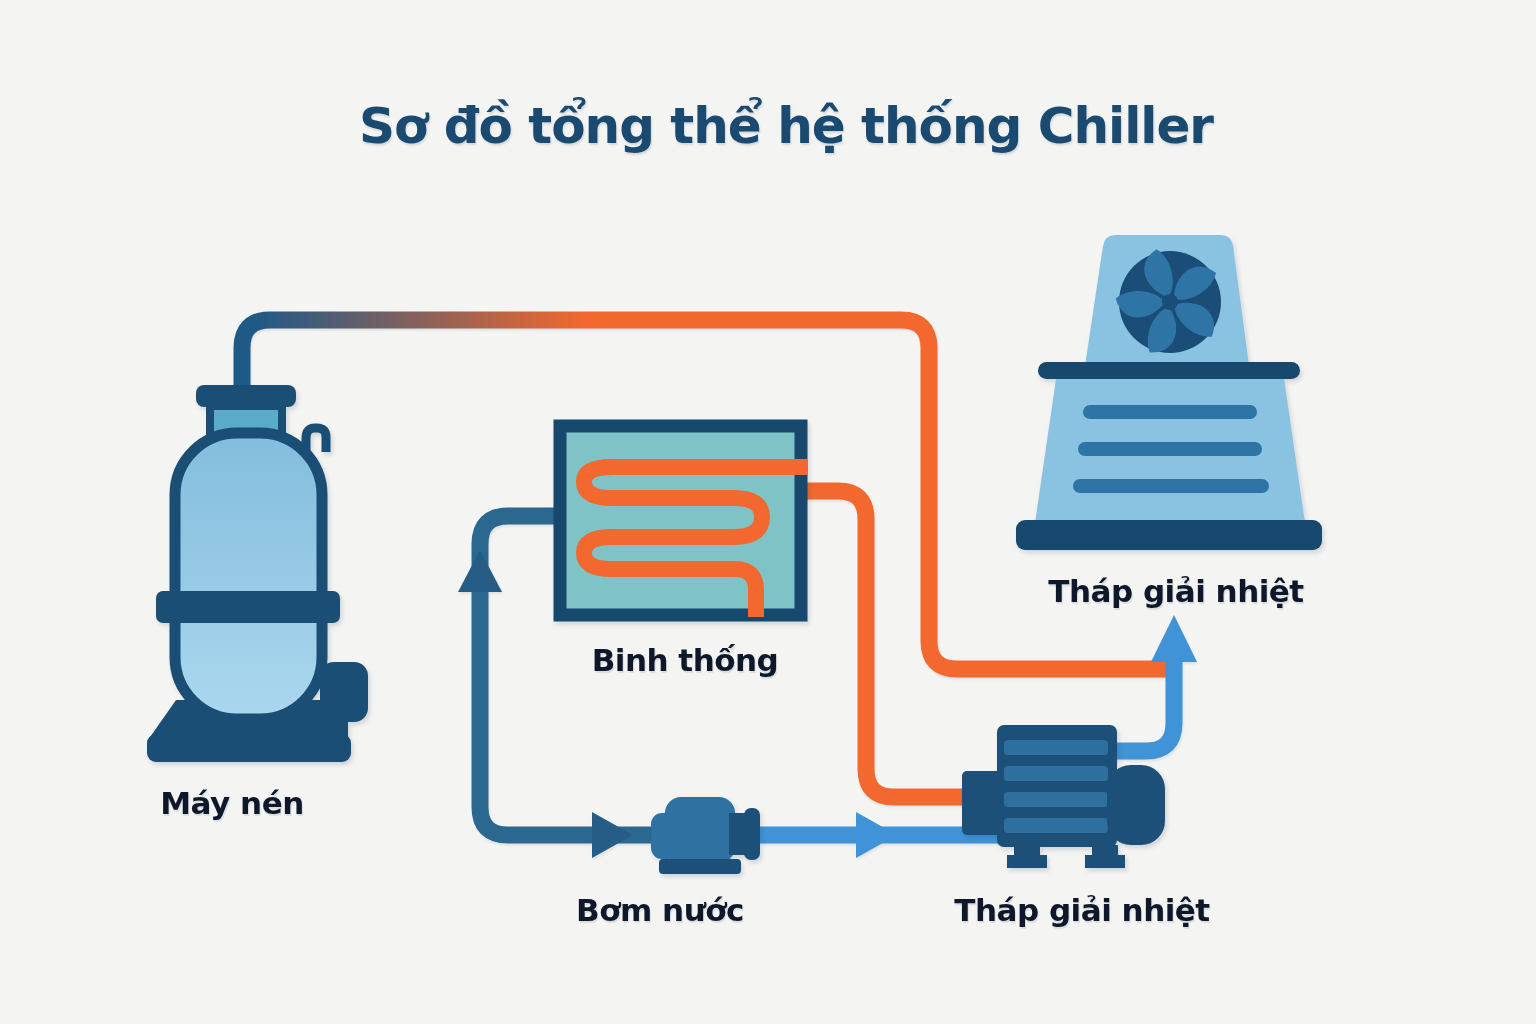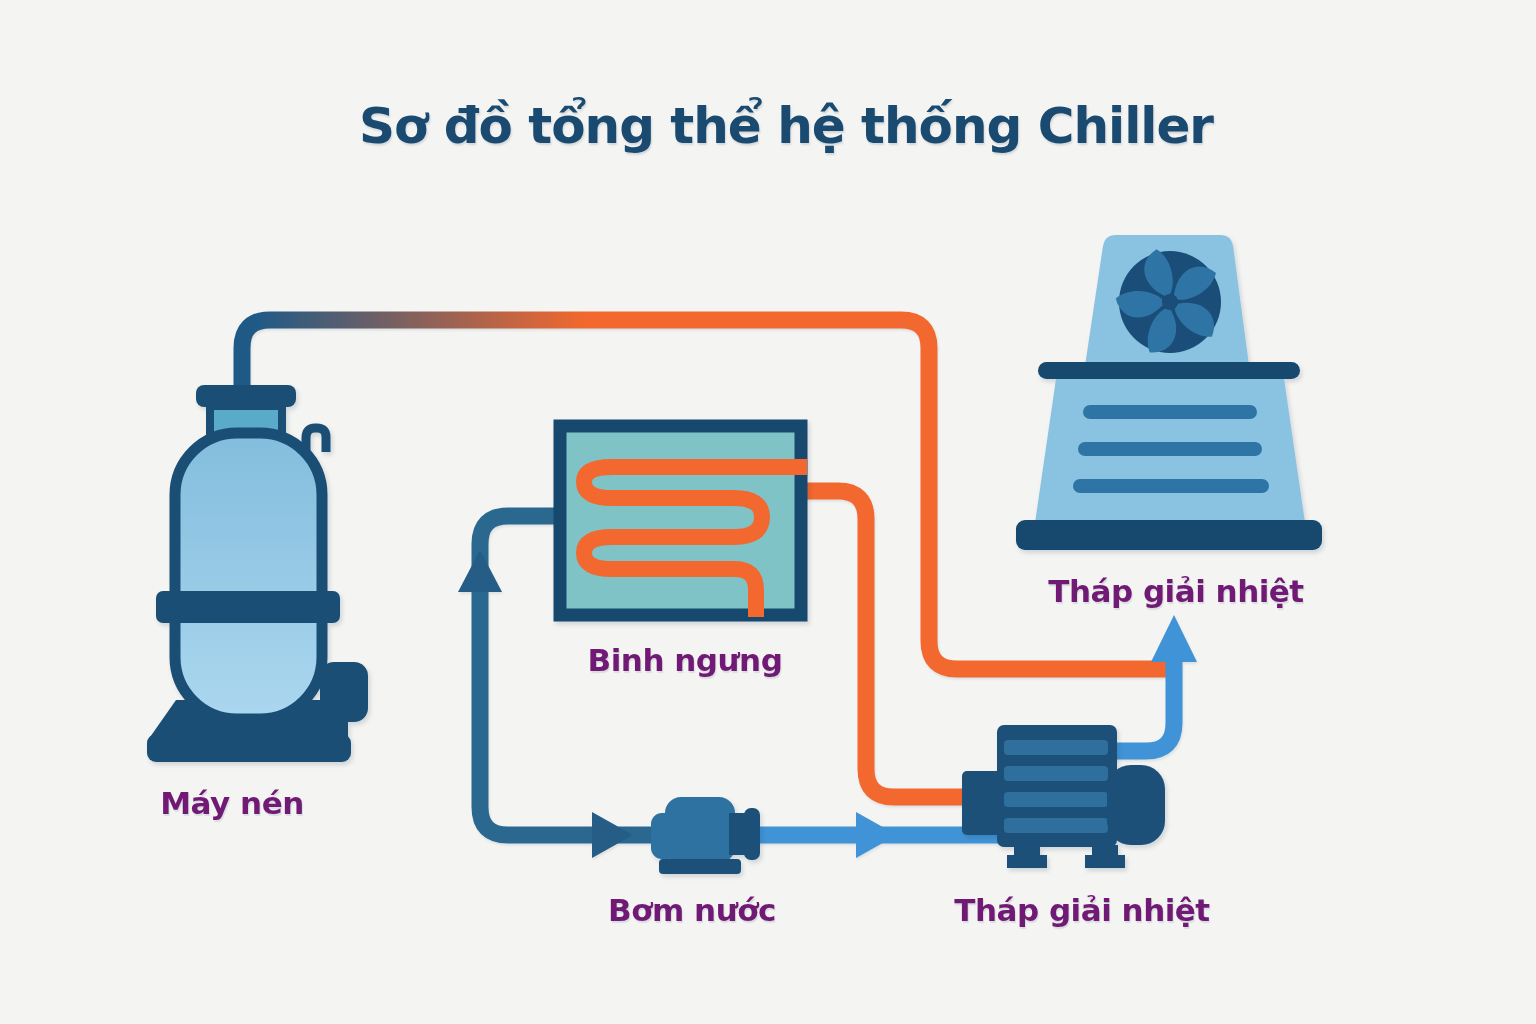--- a/index.html
+++ b/index.html
@@ -9,21 +9,21 @@
     font-family:"DejaVu Sans","Liberation Sans",sans-serif;
     position:relative;
   }
   .canvas{position:absolute;inset:0;width:1232px;height:1024px;margin-top:14px;}
   svg.diagram{position:absolute;left:0;top:0;width:1536px;height:1024px;}
   .shadow{filter:drop-shadow(2px 3px 2px rgba(25,55,85,0.16));}
   .pipe-shadow{filter:drop-shadow(1px 2px 1px rgba(25,55,85,0.10));}
   .label{
     position:absolute;
     transform:translate(-50%,-50%);
-    color:#701a75;
+    color:#0f172a;
     font-weight:bold;
     font-size:31px;
     letter-spacing:-0.5px;
     white-space:nowrap;
     text-shadow:1px 2px 1px rgba(25,55,85,0.12);
   }
   .title{
     position:absolute;
     left:786px;top:112px;
     transform:translate(-50%,-50%);
@@ -126,18 +126,18 @@
       <rect x="1083" y="391" width="174" height="14" rx="7" fill="#2e74a5"></rect>
       <rect x="1078" y="428" width="184" height="14" rx="7" fill="#2e74a5"></rect>
       <rect x="1073" y="465" width="196" height="14" rx="7" fill="#2e74a5"></rect>
       <rect x="1016" y="506" width="306" height="30" rx="9" fill="#17486e"></rect>
     </g>
   </svg>
 
   <div class="title">Sơ đồ tổng thể hệ thống Chiller</div>
 
   <div class="label" style="left:232px;top:789px;">Máy nén</div>
-  <div class="label" style="left:685px;top:646px;">Binh ngưng</div>
+  <div class="label" style="left:685px;top:646px;">Binh thống</div>
   <div class="label" style="left:1176px;top:577px;">Tháp giải nhiệt</div>
-  <div class="label" style="left:692px;top:896px;text-align:right;">Bơm nước</div>
+  <div class="label" style="left:660px;top:896px;text-align:right;">Bơm nước</div>
   <div class="label" style="left:1082px;top:896px;">Tháp giải nhiệt</div>
 
 </div>
 
 </body></html>

